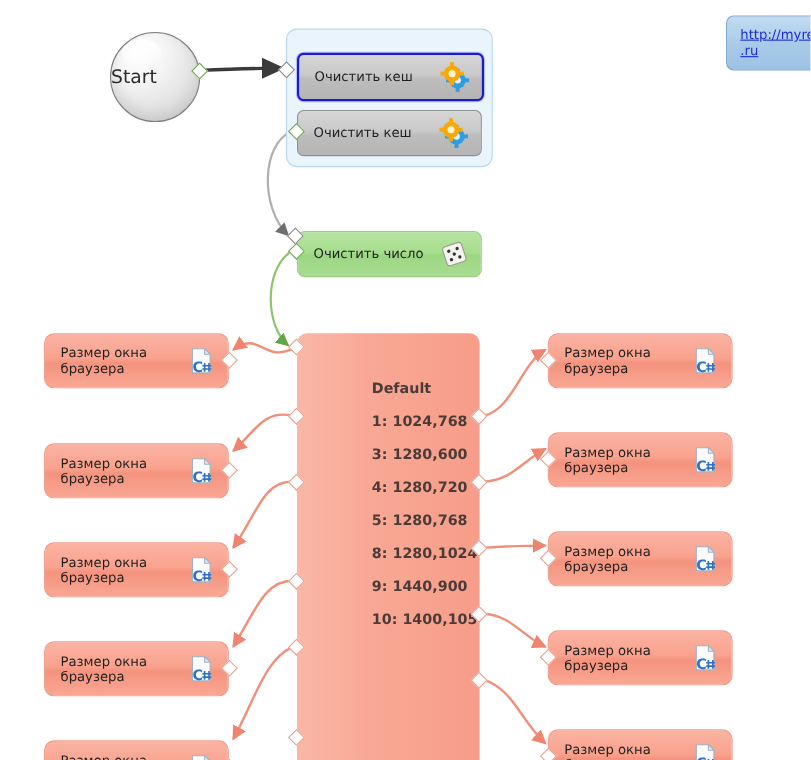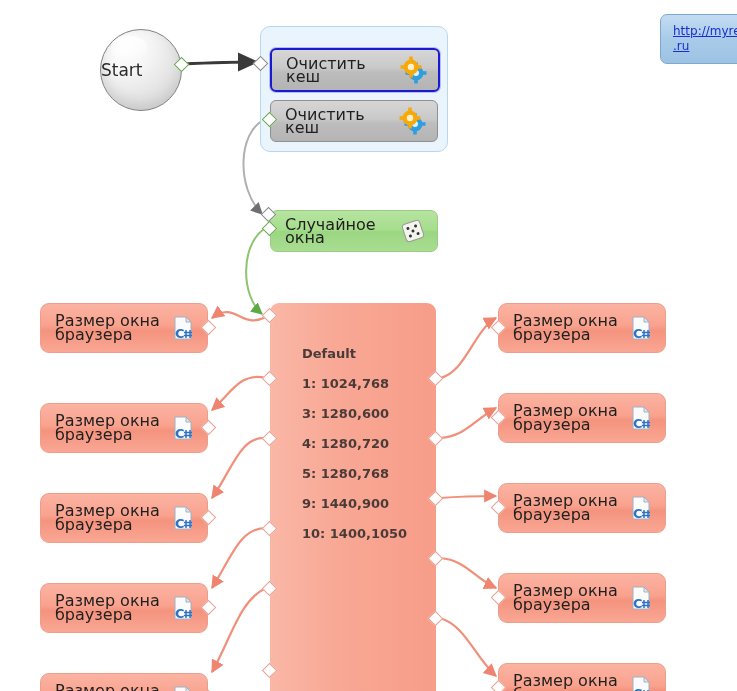--- a/index.html
+++ b/index.html
@@ -98,21 +98,21 @@
   }
   .gray-node.selected {
     border: 2px solid #1a1ad0;
     box-shadow: 0 0 0 1px rgba(26,26,208,.25);
   }
   .node-label {
     position: absolute;
     left: 14px;
     top: 50%;
     transform: translateY(-50%);
-    font-size: 16px;
+    font-size: 12px;
     color: #1f1f1f;
     line-height: 13px;
     max-width: 105px;
   }
 
   
   .green-node {
     position: absolute;
     left: 270px;
     top: 210px;
@@ -154,20 +154,21 @@
     top: 36px;
     right: 8px;
   }
   .switch-item {
     font-size: 13px;
     font-weight: bold;
     color: #4b3b38;
     height: 30px;
     line-height: 30px;
     white-space: nowrap;
+    margin-left: 36px;
   }
 
   
   .icon-wrap {
     position: absolute;
     right: 10px;
     top: 50%;
     transform: translateY(-50%);
     width: 28px;
     height: 28px;
@@ -299,21 +300,21 @@
             <rect x="6" y="-1.8" width="4.5" height="3.6"></rect>
           </g>
           <circle cx="0" cy="0" r="3.2" fill="#fff3cf"></circle>
         </g>
       </svg>
     </div>
   </div>
   <div class="port green" style="left:264px; top:114px;"></div>
 
   <div class="green-node">
-    <div class="node-label">Случайное окна</div>
+    <div class="node-label">Очистить число</div>
     <div class="icon-wrap">
       <svg width="28" height="28" viewBox="0 0 28 28">
         <g transform="rotate(-18 14 14)">
           <rect x="5" y="5" width="18" height="18" rx="3" fill="#f4f4ef" stroke="#9a9a92"></rect>
           <circle cx="10" cy="10" r="1.5" fill="#333"></circle>
           <circle cx="18" cy="10" r="1.5" fill="#333"></circle>
           <circle cx="14" cy="14" r="1.5" fill="#333"></circle>
           <circle cx="10" cy="18" r="1.5" fill="#333"></circle>
           <circle cx="18" cy="18" r="1.5" fill="#333"></circle>
         </g>
@@ -323,20 +324,21 @@
   <div class="port gray" style="left:263px; top:209px;"></div>
   <div class="port green" style="left:264px; top:223px;"></div>
 
   <div class="switch-node">
     <div class="switch-list" id="switch-list">
         <div class="switch-item">Default</div>
         <div class="switch-item">1: 1024,768</div>
         <div class="switch-item">3: 1280,600</div>
         <div class="switch-item">4: 1280,720</div>
         <div class="switch-item">5: 1280,768</div>
+        <div class="switch-item">8: 1280,1024</div>
         <div class="switch-item">9: 1440,900</div>
         <div class="switch-item">10: 1400,1050</div>
       </div>
   </div>
   <div class="port salmon" style="left:264px; top:310px;"></div>
 
   <div class="port salmon" style="left:264px; top:373px;"></div>
   <div class="port salmon" style="left:264px; top:433px;"></div>
   <div class="port salmon" style="left:264px; top:523px;"></div>
   <div class="port salmon" style="left:264px; top:583px;"></div>

